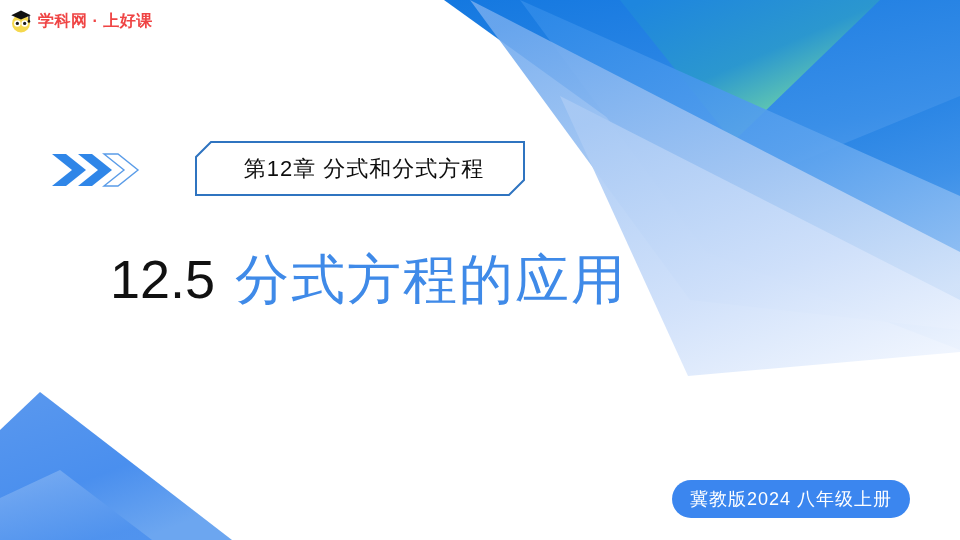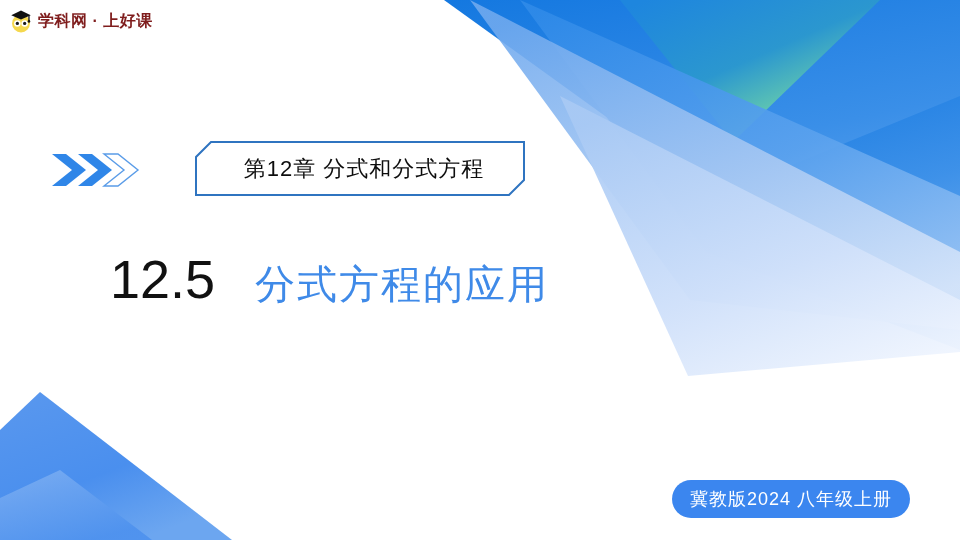--- a/index.html
+++ b/index.html
@@ -31,21 +31,21 @@
     position: absolute;
     left: 8px; top: 8px;
     display: flex;
     align-items: center;
     gap: 4px;
   }
   .logo-mark { width: 26px; height: 26px; display: block; }
   .logo-text {
     font-size: 16px;
     font-weight: bold;
-    color: #7f1d1d;
+    color: #ef4444;
     letter-spacing: 0.5px;
     white-space: nowrap;
     line-height: 1;
   }
 
   
   .chevrons {
     position: absolute;
     left: 52px; top: 150px;
     width: 92px; height: 40px;
@@ -75,31 +75,31 @@
     padding-left: 8px;
     box-sizing: border-box;
   }
 
   
   .main-title {
     position: absolute;
     left: 110px; top: 252px;
     display: flex;
     align-items: baseline;
-    gap: 40px;
+    gap: 20px;
     white-space: nowrap;
   }
   .title-number {
     font-size: 54px;
     color: #111111;
     line-height: 1;
     letter-spacing: 0px;
   }
   .title-text {
-    font-size: 40px;
+    font-size: 54px;
     color: #3f8ae8;
     line-height: 1;
     letter-spacing: 2px;
   }
 
   
   .edition-pill {
     position: absolute;
     left: 672px; top: 480px;
     height: 38px;

